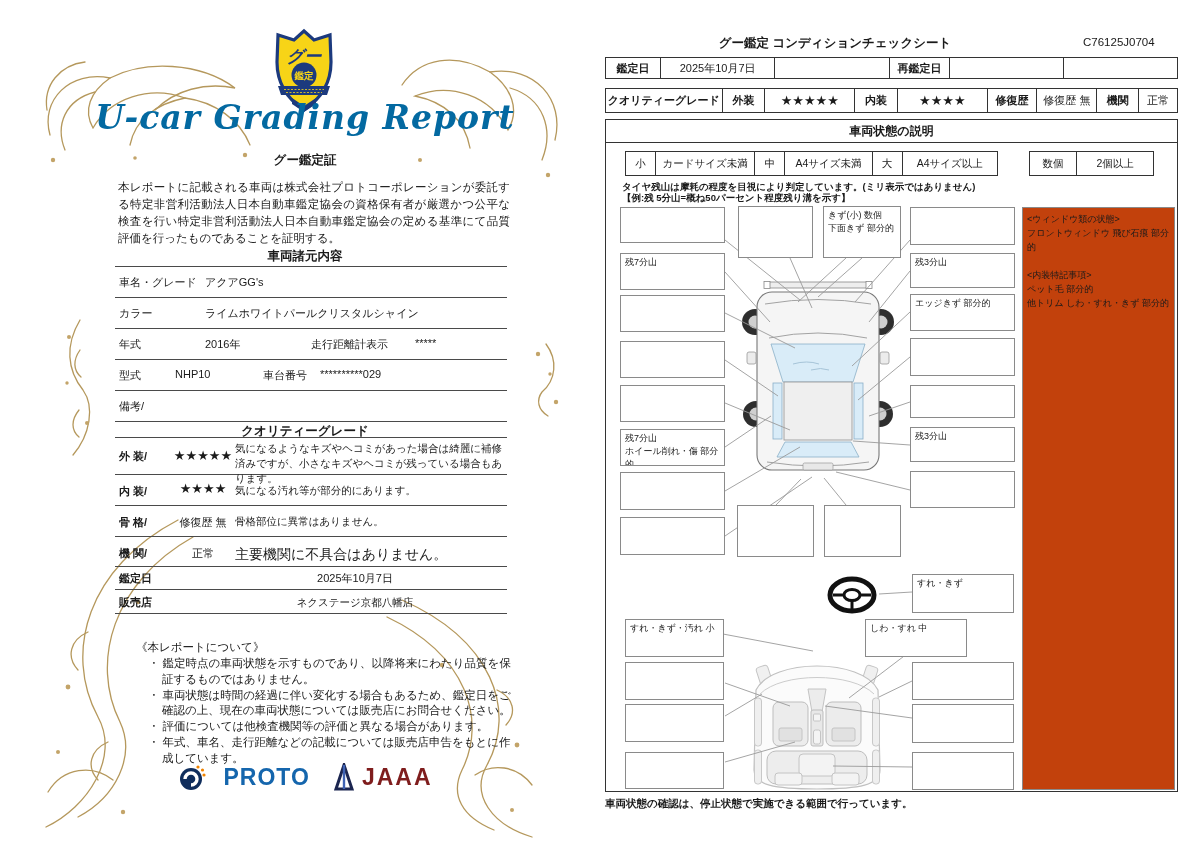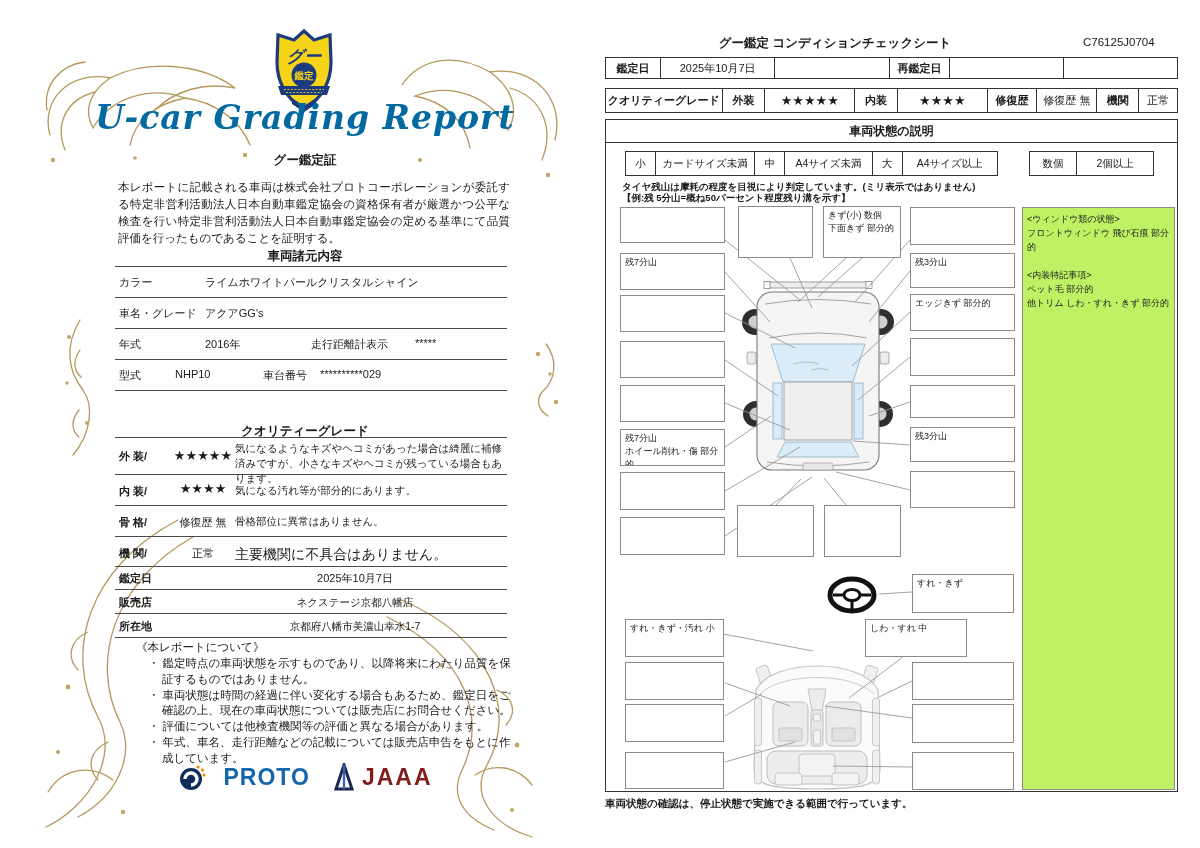--- a/index.html
+++ b/index.html
@@ -12,21 +12,21 @@
   
   .trow{position:absolute;display:flex;border:1px solid #333;box-sizing:border-box;background:#fff;}
   .trow .cell{border-right:1px solid #333;box-sizing:border-box;display:flex;align-items:center;
               justify-content:center;font-size:11px;white-space:nowrap;overflow:hidden;}
   .trow .cell:last-child{border-right:none;}
   .bigbox{position:absolute;border:1px solid #333;box-sizing:border-box;background:#fff;}
   .boxhdr{border-bottom:1px solid #333;height:22px;display:flex;align-items:center;justify-content:center;
           font-size:12px;font-weight:bold;}
   .note-box{position:absolute;border:1px solid #8a8a8a;background:#fff;box-sizing:border-box;
             font-size:9px;line-height:1.45;padding:2px 4px;white-space:pre-line;overflow:hidden;z-index:5;}
-  .sidepanel{position:absolute;border:1px solid #8a8a8a;box-sizing:border-box;background:#bef264;
+  .sidepanel{position:absolute;border:1px solid #8a8a8a;box-sizing:border-box;background:#c2410c;
              font-size:9px;line-height:1.55;padding:5px 4px;z-index:5;}
   
   .lrow{position:relative;border-bottom:1px solid #4a4a4a;box-sizing:border-box;}
   .lbl{position:absolute;font-size:11px;}
   .val{position:absolute;font-size:11px;}
   .goldstroke{stroke:#b5985c;fill:none;stroke-width:1.3;stroke-linecap:round;}
   .golddot{fill:#c3a469;stroke:none;}
   .leader{stroke:#9a9a9a;stroke-width:0.9;}
 </style>
 </head>
@@ -99,38 +99,41 @@
     <div class="abs ctr" style="left:60px;top:98px;width:490px;font-family:'DejaVu Serif',serif;font-style:italic;
                 font-weight:bold;font-size:33px;color:#0369a1;letter-spacing:1px;">U-car Grading Report</div>
     <div class="abs ctr b" style="left:60px;top:152px;width:490px;font-size:12.5px;">グー鑑定証</div>
 
     <div class="abs serif" style="left:118px;top:179px;width:392px;font-size:11.5px;line-height:1.48;text-align:justify;">本レポートに記載される車両は株式会社プロトコーポレーションが委託する特定非営利活動法人日本自動車鑑定協会の資格保有者が厳選かつ公平な検査を行い特定非営利活動法人日本自動車鑑定協会の定める基準にて品質評価を行ったものであることを証明する。</div>
 
     <div class="abs ctr b" style="left:60px;top:248px;width:490px;font-size:12.5px;">車両諸元内容</div>
 
     <div class="abs" style="left:115px;top:266px;width:392px;border-top:1px solid #4a4a4a;">
       <div class="lrow" style="height:31px;">
+        <span class="lbl" style="left:4px;top:8px;">車名・グレード</span>
+        <span class="val" style="left:90px;top:8px;">アクアGG's</span>
+      </div>
+      <div class="lrow" style="height:31px;">
         <span class="lbl" style="left:4px;top:8px;">カラー</span>
         <span class="val" style="left:90px;top:8px;">ライムホワイトパールクリスタルシャイン</span>
-      </div>
-      <div class="lrow" style="height:31px;">
-        <span class="lbl" style="left:4px;top:8px;">車名・グレード</span>
-        <span class="val" style="left:90px;top:8px;">アクアGG's</span>
       </div>
       <div class="lrow" style="height:31px;">
         <span class="lbl" style="left:4px;top:8px;">年式</span>
         <span class="val" style="left:90px;top:8px;">2016年</span>
         <span class="lbl" style="left:196px;top:8px;">走行距離計表示</span>
         <span class="val" style="left:300px;top:8px;">*****</span>
       </div>
       <div class="lrow" style="height:31px;">
         <span class="lbl" style="left:4px;top:8px;">型式</span>
         <span class="val" style="left:60px;top:8px;">NHP10</span>
         <span class="lbl" style="left:148px;top:8px;">車台番号</span>
         <span class="val" style="left:205px;top:8px;">**********029</span>
+      </div>
+      <div class="lrow" style="height:31px;">
+        <span class="lbl" style="left:4px;top:8px;">備考/</span>
       </div>
     </div>
 
     <div class="abs ctr b" style="left:60px;top:423px;width:490px;font-size:12.5px;">クオリティーグレード</div>
 
     <div class="abs" style="left:115px;top:437px;width:392px;border-top:1px solid #4a4a4a;">
       <div class="lrow" style="height:37px;">
         <span class="lbl b" style="left:4px;top:11px;">外 装/</span>
         <span class="val ctr" style="left:42px;top:10px;width:92px;font-size:13px;">★★★★★</span>
         <span class="val" style="left:120px;top:3px;width:270px;font-size:10.5px;line-height:1.45;">気になるようなキズやヘコミがあった場合は綺麗に補修済みですが、小さなキズやヘコミが残っている場合もあります。</span>
@@ -153,24 +156,20 @@
     </div>
 
     <div class="abs" style="left:115px;top:566px;width:392px;">
       <div class="lrow" style="height:24px;">
         <span class="lbl b" style="left:4px;top:5px;">鑑定日</span>
         <span class="val ctr" style="left:90px;top:5px;width:300px;">2025年10月7日</span>
       </div>
       <div class="lrow" style="height:24px;">
         <span class="lbl b" style="left:4px;top:5px;">販売店</span>
         <span class="val ctr" style="left:90px;top:6px;width:300px;font-size:10.5px;">ネクステージ京都八幡店</span>
-      </div>
-      <div class="lrow" style="height:24px;">
-        <span class="lbl b" style="left:4px;top:5px;">所在地</span>
-        <span class="val ctr" style="left:90px;top:6px;width:300px;font-size:10.5px;">京都府八幡市美濃山幸水1-7</span>
       </div>
     </div>
 
     <div class="abs serif" style="left:136px;top:640px;width:380px;font-size:11.5px;line-height:1.38;">
       <div>《本レポートについて》</div>
       <div id="about-list">
           <div style="padding-left: 26px; text-indent: -14px;">・ 鑑定時点の車両状態を示すものであり、以降将来にわたり品質を保証するものではありません。</div>
           <div style="padding-left: 26px; text-indent: -14px;">・ 車両状態は時間の経過に伴い変化する場合もあるため、鑑定日をご確認の上、現在の車両状態については販売店にお問合せください。</div>
           <div style="padding-left: 26px; text-indent: -14px;">・ 評価については他検査機関等の評価と異なる場合があります。</div>
           <div style="padding-left: 26px; text-indent: -14px;">・ 年式、車名、走行距離などの記載については販売店申告をもとに作成しています。</div>

